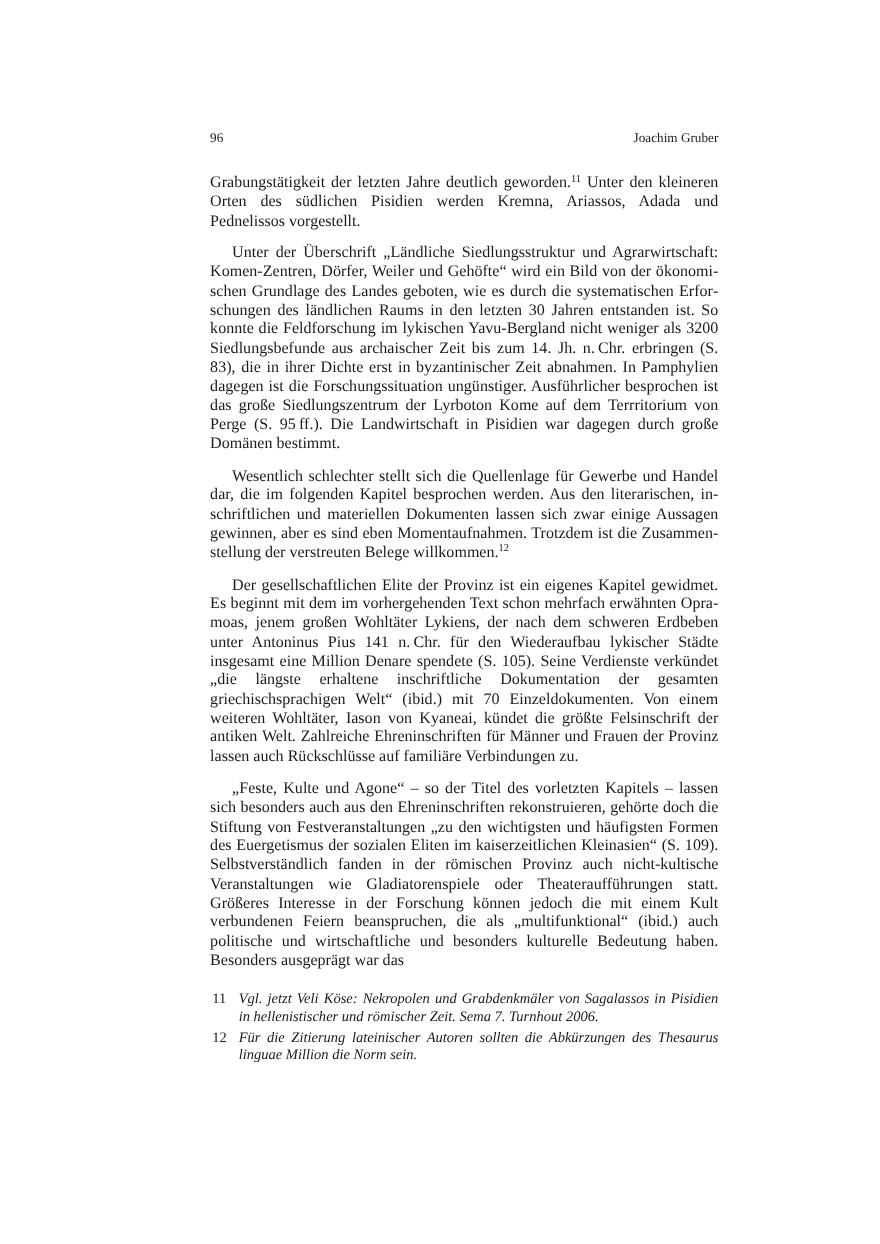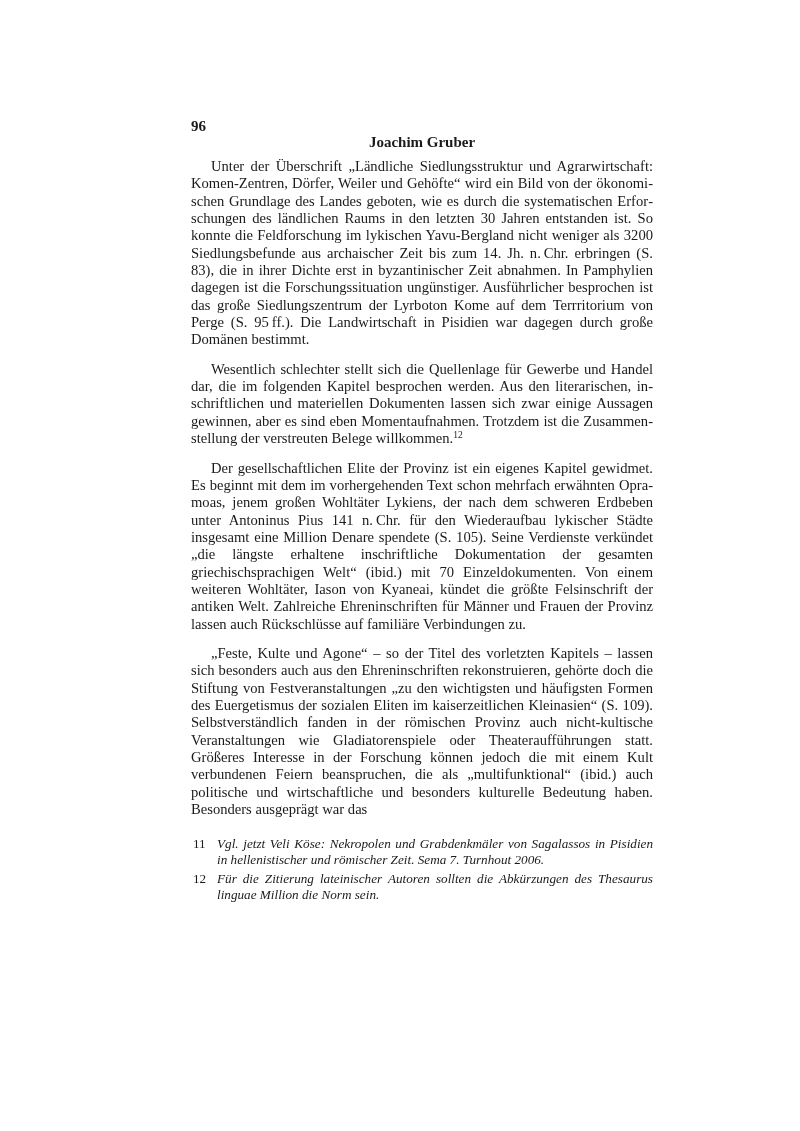--- a/index.html
+++ b/index.html
@@ -2,42 +2,43 @@
 <html><head>
 <meta charset="utf-8">
 <style>
   html, body { margin: 0; padding: 0; background: #ffffff; }
   body { width: 800px; height: 1131px; position: relative; overflow: hidden; }
   .page {
     position: absolute; left: 191px; top: 118px; width: 462px;
     font-family: "Liberation Serif", "DejaVu Serif", serif;
     color: #1a1a1a;
   }
-  .header { position: relative; height: 18px; font-size: 15px; font-weight: bold; }
+  .header { position: relative; height: 18px; font-size: 12px; }
   .page-number { position: absolute; left: 0; top: 0; }
-  .running-head { position: absolute; left: 0; right: 0; top: 16px; text-align: center; }
+  .running-head { position: absolute; left: 0; right: 0; top: 0; text-align: right; }
   .body-text { margin-top: 22px; font-size: 14.6px; line-height: 17.35px; }
   .body-text p { margin: 0; text-align: justify; hyphens: manual; }
   .body-text p.indent { text-indent: 20px; margin-top: 12px; }
   sup { font-size: 9.5px; line-height: 0; vertical-align: 5px; }
   .footnotes { margin-top: 18px; font-size: 13.2px; line-height: 16px; }
   .footnote { display: flex; margin-bottom: 3px; }
   .fn-num { width: 24px; flex: 0 0 24px; padding-left: 2px; }
   .fn-text { flex: 1; text-align: justify; font-style: italic; }
 </style>
 </head>
 <body>
 
 <div class="page">
   <div class="header">
     <span class="page-number">96</span>
     <span class="running-head">Joachim Gruber</span>
   </div>
 
   <div class="body-text" id="body-text">
+      <p><span>Grabungstätigkeit der letzten Jahre deutlich geworden.</span><sup>11</sup><span> Unter den kleineren Orten des südlichen Pisidien werden Kremna, Ariassos, Adada und Pednelissos vorgestellt.</span></p>
       <p class="indent"><span>Unter der Überschrift „Ländliche Siedlungsstruktur und Agrarwirtschaft: Komen-Zentren, Dörfer, Weiler und Gehöfte“ wird ein Bild von der ökonomi­schen Grundlage des Landes geboten, wie es durch die systematischen Erfor­schungen des ländlichen Raums in den letzten 30 Jahren entstanden ist. So konnte die Feldforschung im lykischen Yavu-Bergland nicht weniger als 3200 Siedlungsbefunde aus archaischer Zeit bis zum 14. Jh. n. Chr. erbringen (S. 83), die in ihrer Dichte erst in byzantinischer Zeit abnahmen. In Pamphylien dage­gen ist die Forschungssituation ungünstiger. Ausführlicher besprochen ist das große Siedlungszentrum der Lyrboton Kome auf dem Terrritorium von Perge (S. 95 ff.). Die Landwirtschaft in Pisidien war dagegen durch große Domänen bestimmt.</span></p>
       <p class="indent"><span>Wesentlich schlechter stellt sich die Quellenlage für Gewerbe und Handel dar, die im folgenden Kapitel besprochen werden. Aus den literarischen, in­schriftlichen und materiellen Dokumenten lassen sich zwar einige Aussagen gewinnen, aber es sind eben Momentaufnahmen. Trotzdem ist die Zusammen­stellung der verstreuten Belege willkommen.</span><sup>12</sup></p>
       <p class="indent"><span>Der gesellschaftlichen Elite der Provinz ist ein eigenes Kapitel gewidmet. Es beginnt mit dem im vorhergehenden Text schon mehrfach erwähnten Opra­moas, jenem großen Wohltäter Lykiens, der nach dem schweren Erdbeben unter Antoninus Pius 141 n. Chr. für den Wiederaufbau lykischer Städte insgesamt eine Million Denare spendete (S. 105). Seine Verdienste verkündet „die läng­ste erhaltene inschriftliche Dokumentation der gesamten griechischsprachigen Welt“ (ibid.) mit 70 Einzeldokumenten. Von einem weiteren Wohltäter, Iason von Kyaneai, kündet die größte Felsinschrift der antiken Welt. Zahlreiche Eh­reninschriften für Männer und Frauen der Provinz lassen auch Rückschlüsse auf familiäre Verbindungen zu.</span></p>
       <p class="indent"><span>„Feste, Kulte und Agone“ – so der Titel des vorletzten Kapitels – lassen sich besonders auch aus den Ehreninschriften rekonstruieren, gehörte doch die Stiftung von Festveranstaltungen „zu den wichtigsten und häufigsten Formen des Euergetismus der sozialen Eliten im kaiserzeitlichen Kleinasien“ (S. 109). Selbstverständlich fanden in der römischen Provinz auch nicht-kultische Veran­staltungen wie Gladiatorenspiele oder Theateraufführungen statt. Größeres In­teresse in der Forschung können jedoch die mit einem Kult verbundenen Feiern beanspruchen, die als „multifunktional“ (ibid.) auch politische und wirtschaftli­che und besonders kulturelle Bedeutung haben. Besonders ausgeprägt war das</span></p>
     </div>
 
   <div class="footnotes" id="footnotes">
       <div class="footnote">
         <span class="fn-num">11</span>
         <span class="fn-text">Vgl. jetzt Veli Köse: Nekropolen und Grabdenkmäler von Sagalassos in Pisidien in hellenistischer und römischer Zeit. Sema 7. Turnhout 2006.</span>

